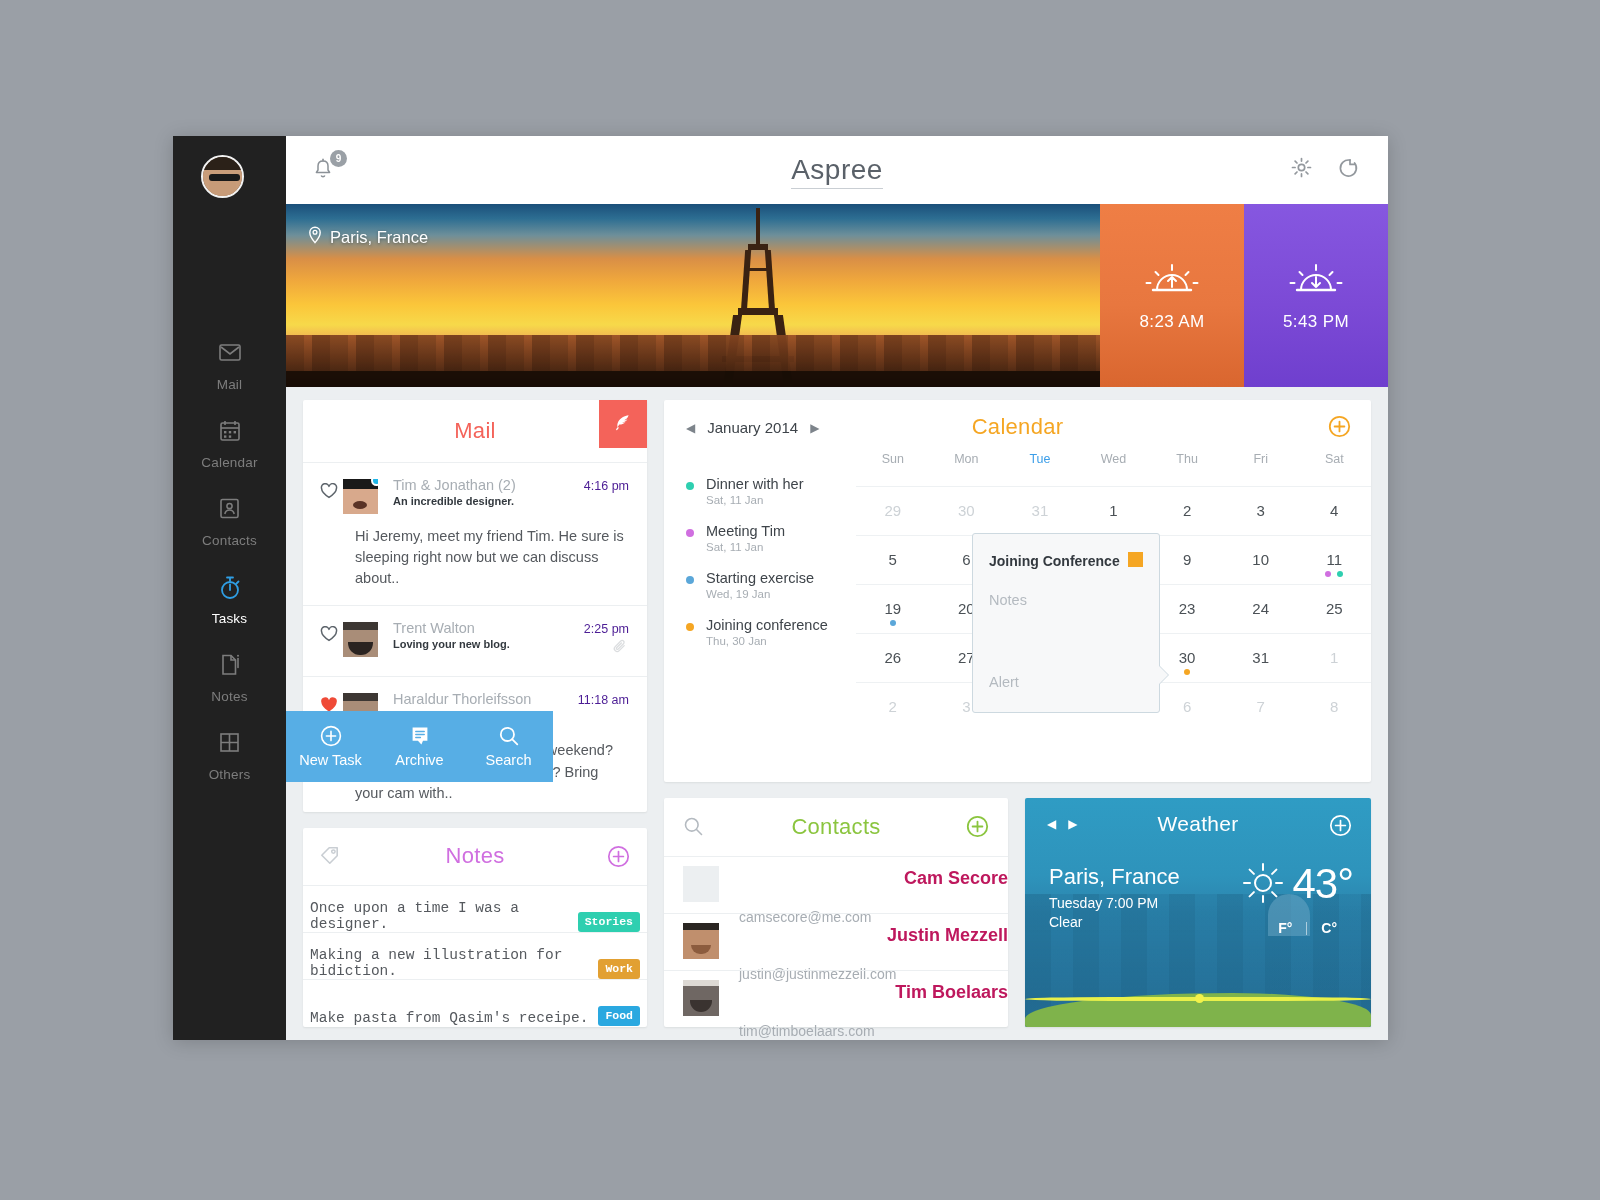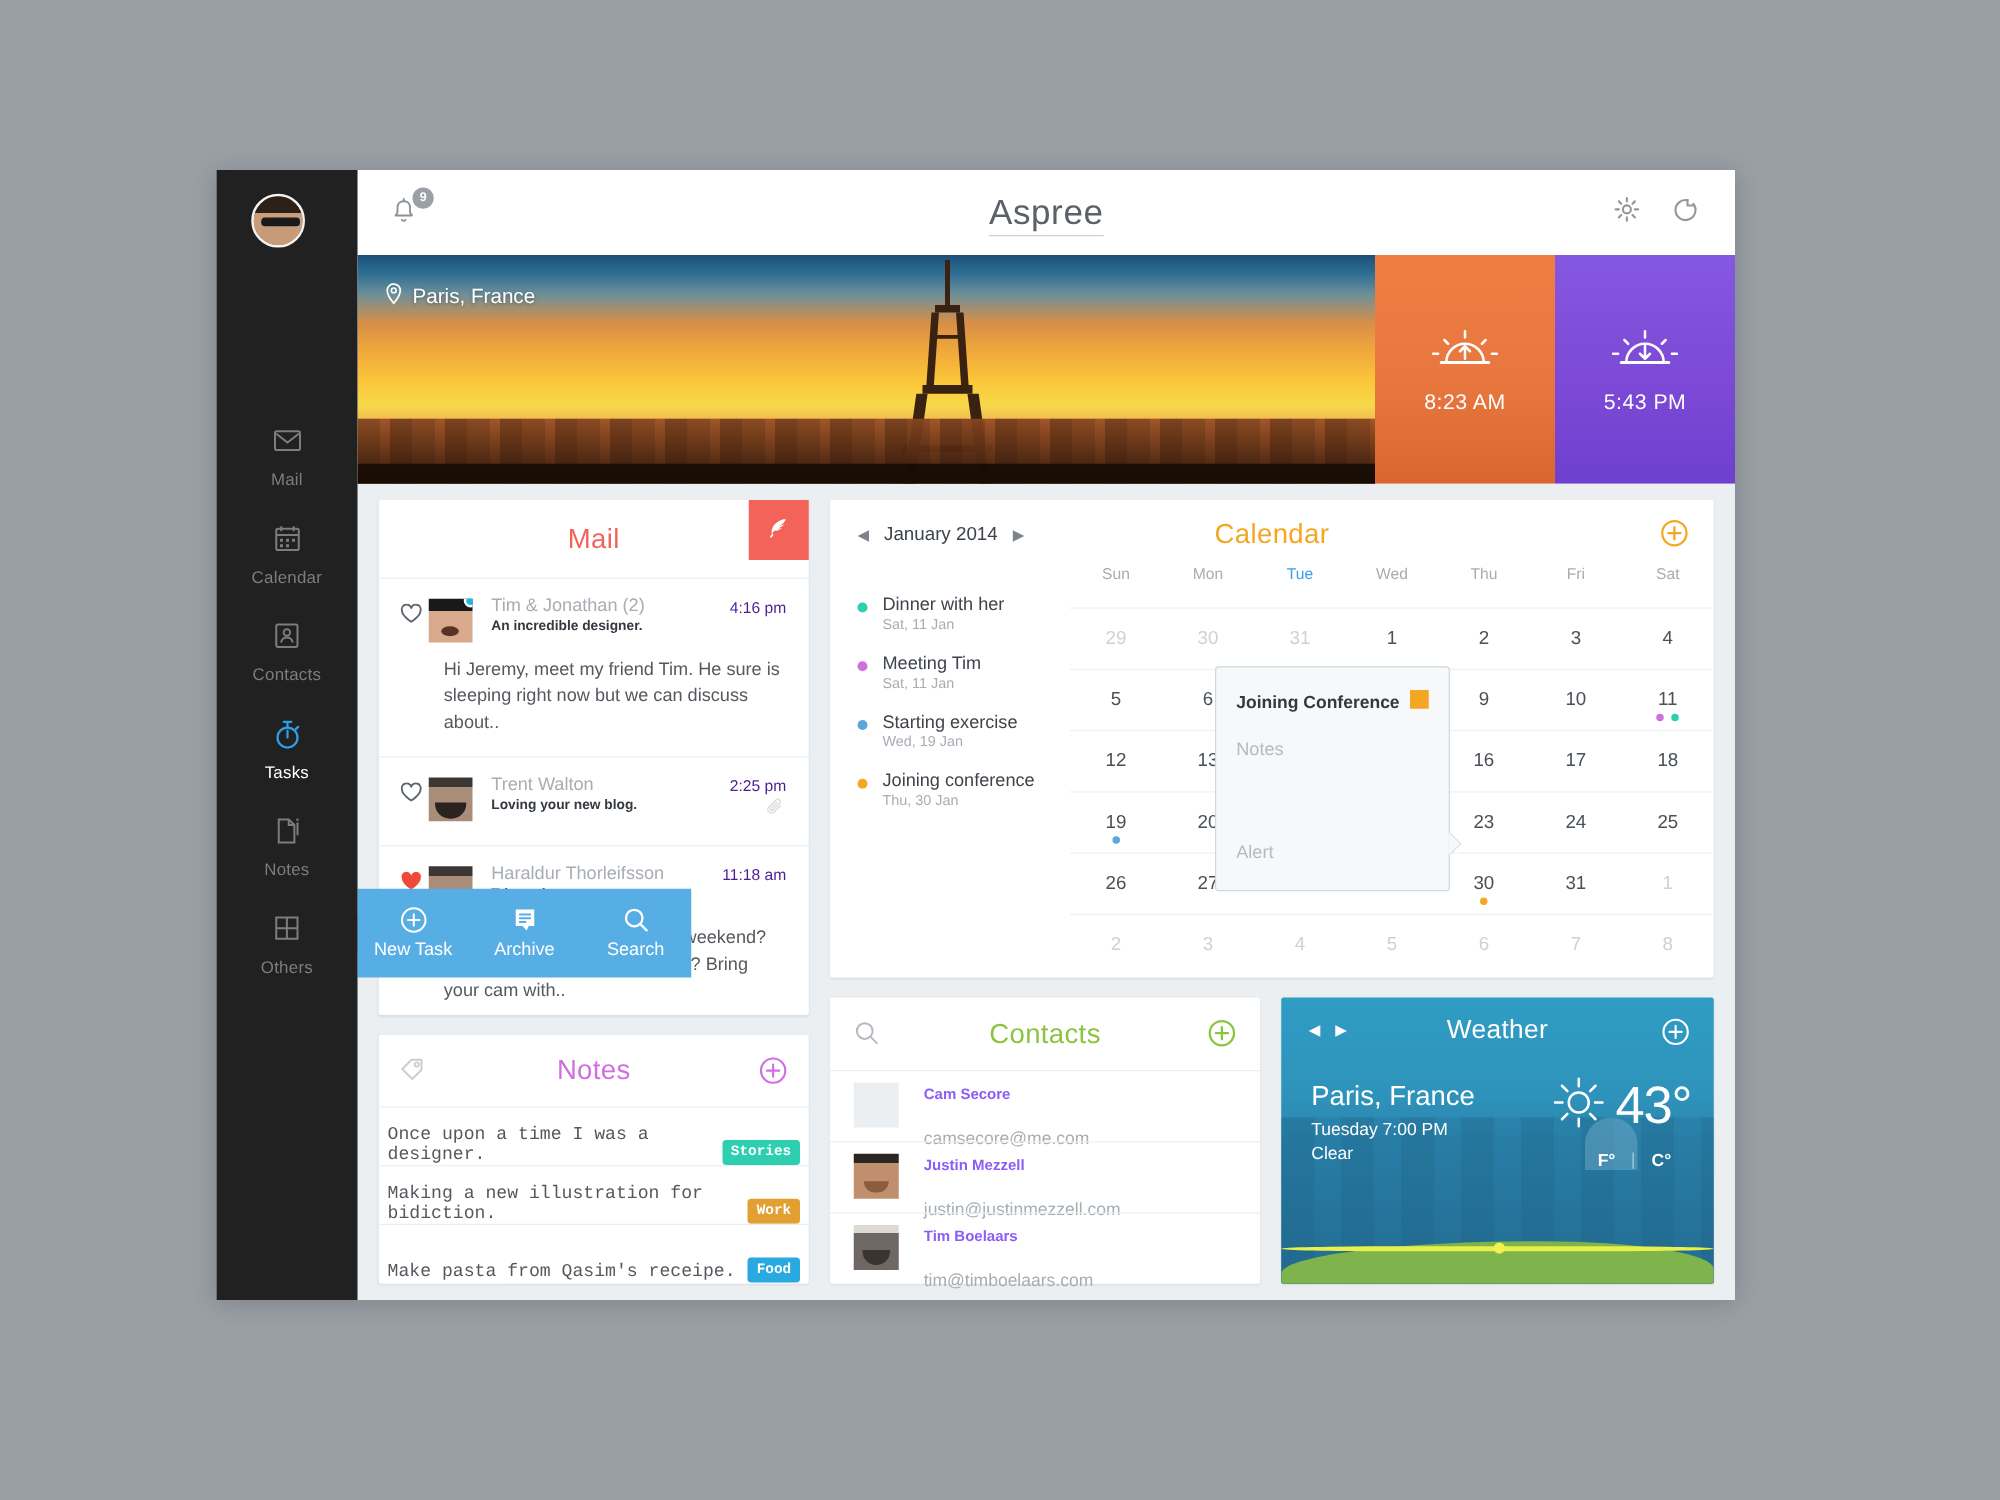--- a/index.html
+++ b/index.html
@@ -243,21 +243,21 @@
   .ct-head { position: relative; height: 58px; }
   .ct-head .card-title { position: absolute; left: 0; top: 16px; width: 100%; color: #8bc53f; }
   .ct-search { position: absolute; left: 19px; top: 18px; cursor: pointer; }
   .ct-add { position: absolute; right: 19px; top: 17px; cursor: pointer; }
   .ct-row { position: relative; height: 57px; border-top: 1px solid #eceff1; padding-left: 75px; }
   .ct-av { position: absolute; left: 19px; top: 9px; width: 36px; height: 36px; background: #eceff1; overflow:hidden;}
   .ct-av.c2 { background: linear-gradient(#2a2622 0 20%, #c08f6d 20% 100%); }
   .ct-av.c2:after{content:"";position:absolute;left:8px;top:22px;width:20px;height:9px;background:#8c5c3e;border-radius:0 0 10px 10px;}
   .ct-av.c3 { background: linear-gradient(#ddd9d4 0 18%, #6f6763 18% 100%); }
   .ct-av.c3:after{content:"";position:absolute;left:7px;top:20px;width:22px;height:12px;background:#3a3330;border-radius:0 0 11px 11px;}
-  .ct-name { font-size: 12px; color: #8b5cf6; font-weight: bold; padding-top: 11px; }
+  .ct-name { font-size: 18px; color: #be185d; font-weight: bold; padding-top: 11px; text-align: right; }
   .ct-mail { font-size: 14px; color: #a7adb3; margin-top: 20px; }
 
   
   .weather-card {
     left: 739px; top: 411px; width: 346px; height: 229px;
     overflow: hidden; color: #fff;
     background: linear-gradient(180deg, #2f9cc4 0%, #2e93bb 34%, #2b82ab 52%, #2b7ba3 74%, #2a749b 88%);
   }
   .wth-photo {
     position:absolute; left:0; top:96px; width:100%; height:133px;
@@ -698,43 +698,20 @@
               <div class="dcell">
                 <div class="dn">11</div>
                 <div class="dots">
                   <i style="background: rgb(208, 111, 224);"></i>
                   <i style="background: rgb(46, 207, 176);"></i>
                 </div>
               </div>
             </div>
             <div class="wk">
               <div class="dcell">
-                <div class="dn">12</div>
-              </div>
-              <div class="dcell">
-                <div class="dn">13</div>
-              </div>
-              <div class="dcell">
-                <div class="dn">14</div>
-              </div>
-              <div class="dcell">
-                <div class="dn">15</div>
-              </div>
-              <div class="dcell">
-                <div class="dn">16</div>
-              </div>
-              <div class="dcell">
-                <div class="dn">17</div>
-              </div>
-              <div class="dcell">
-                <div class="dn">18</div>
-              </div>
-            </div>
-            <div class="wk">
-              <div class="dcell">
                 <div class="dn">19</div>
                 <div class="dots">
                   <i style="background: rgb(91, 167, 217);"></i>
                 </div>
               </div>
               <div class="dcell">
                 <div class="dn">20</div>
               </div>
               <div class="dcell">
                 <div class="dn">21</div>

